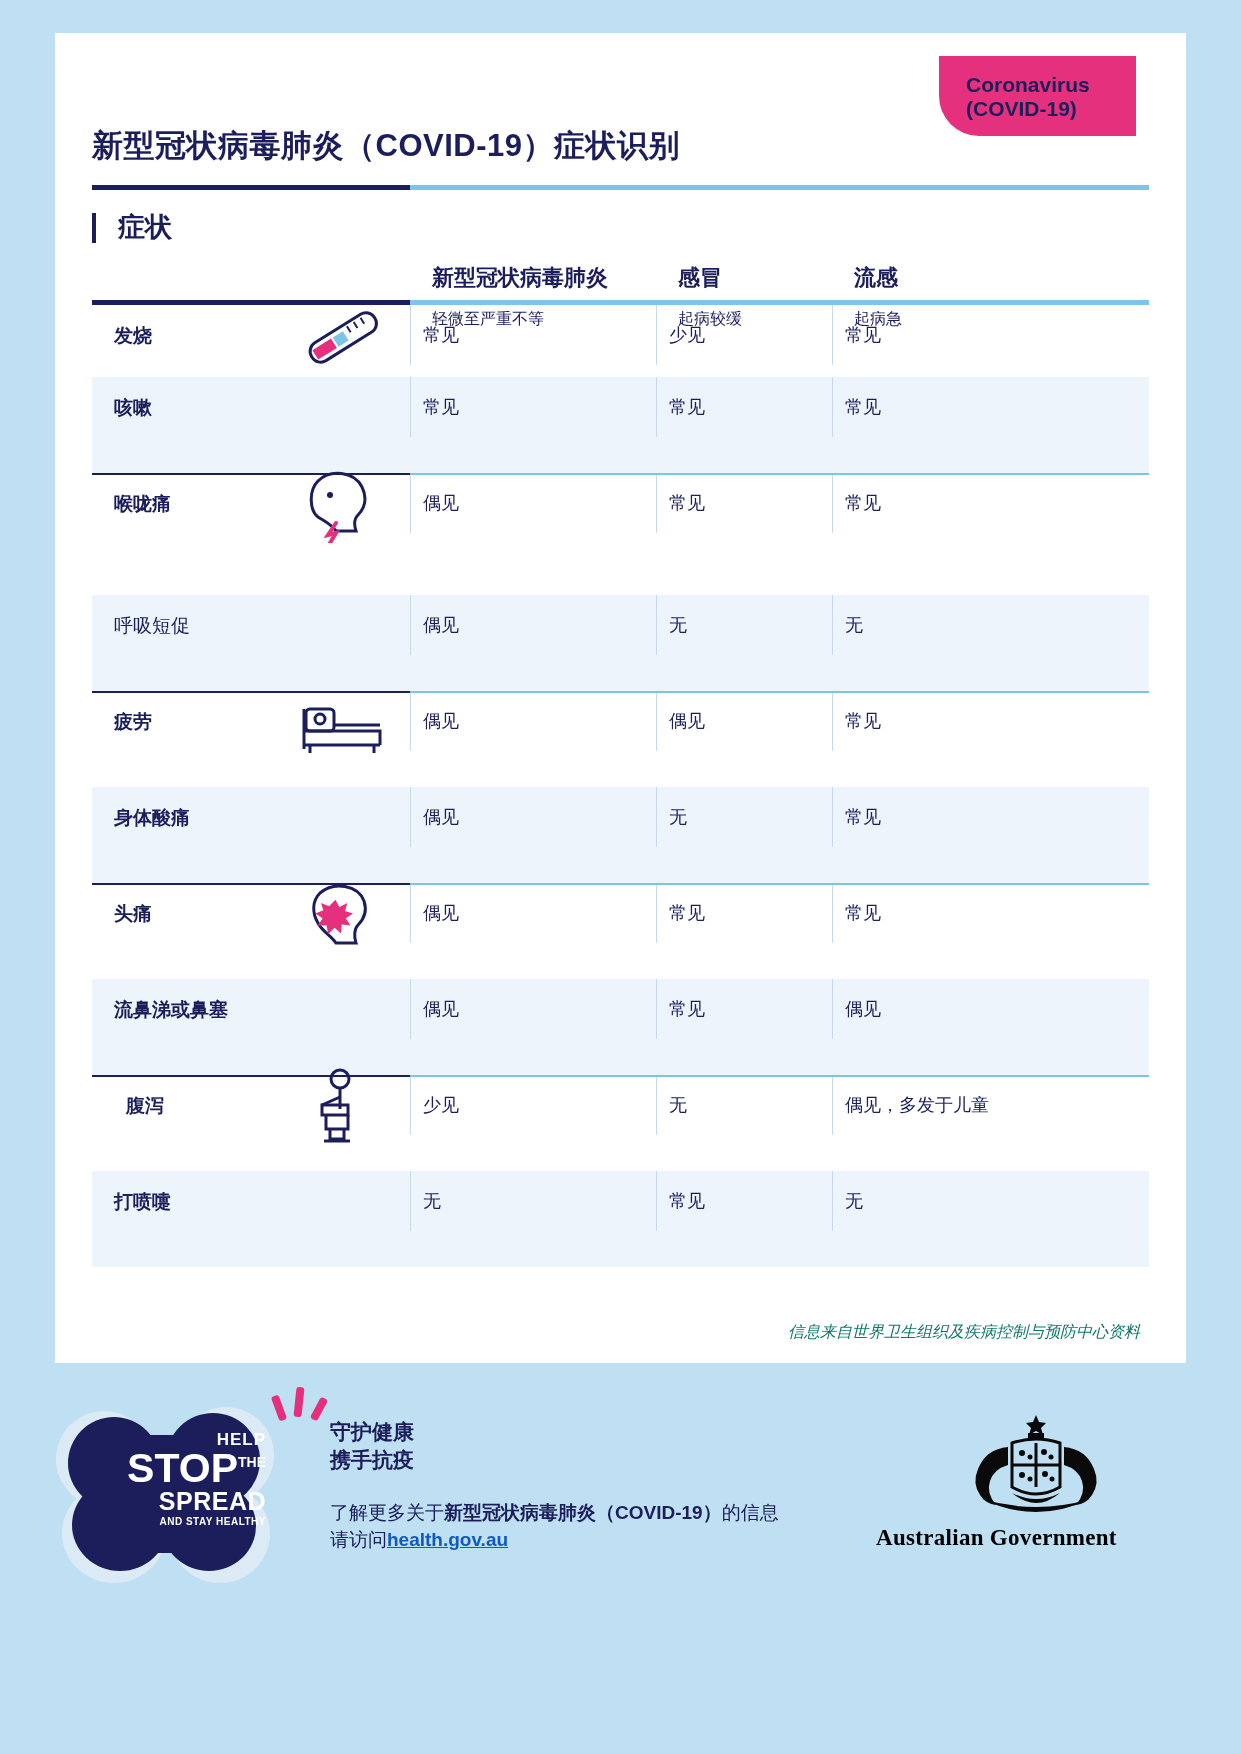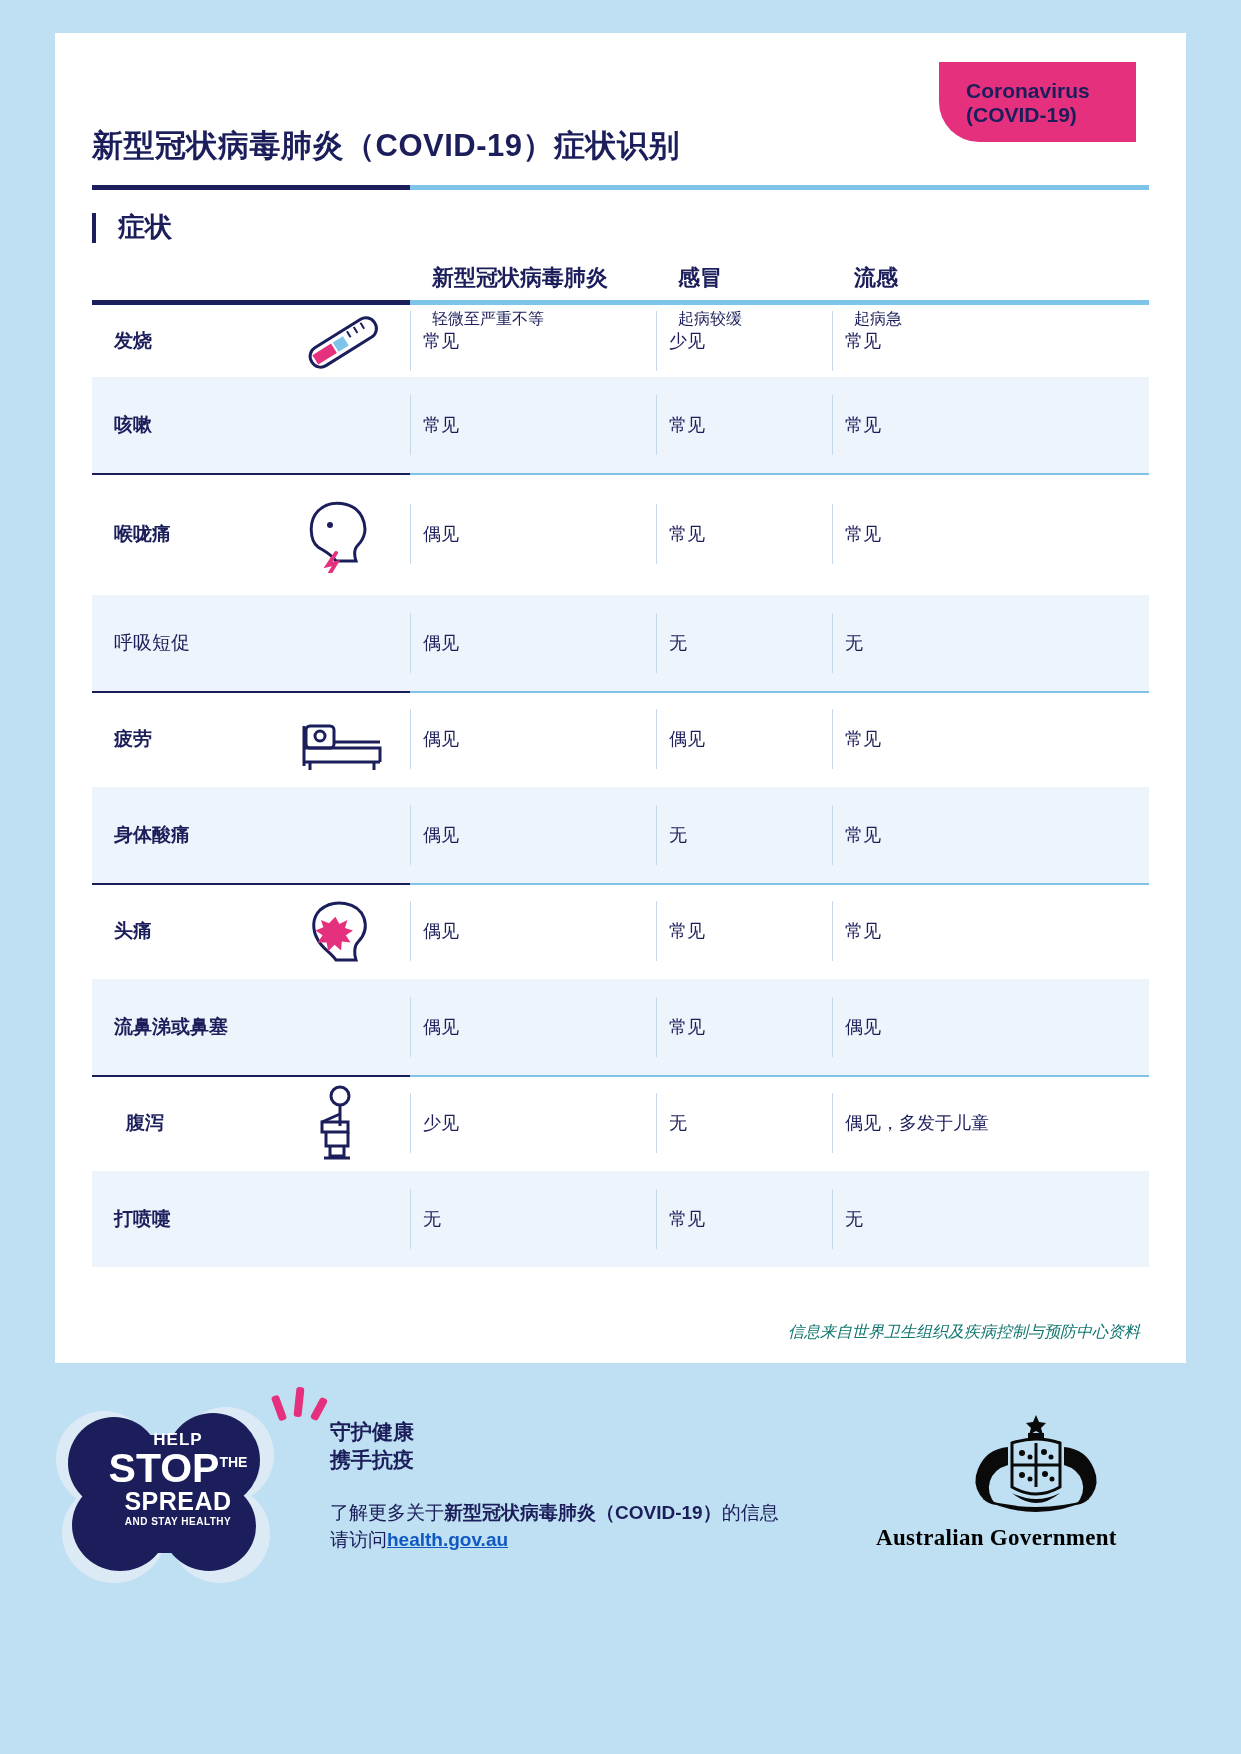--- a/index.html
+++ b/index.html
@@ -33,21 +33,21 @@
     left: 37px;
     top: 92px;
     font-size: 31px;
     font-weight: bold;
     color: #1b1e5a;
     letter-spacing: 0.5px;
   }
   .badge {
     position: absolute;
     right: 50px;
-    top: 29px;
+    top: 23px;
     width: 197px;
     height: 80px;
     background: #e5307e;
     border-bottom-left-radius: 40px;
     color: #1b1e5a;
     font-size: 21px;
     font-weight: bold;
     line-height: 1.15;
     padding: 17px 0 4px 27px;
     box-sizing: border-box;
@@ -114,21 +114,21 @@
     color: #1b1e5a;
     white-space: nowrap;
   }
   .ch1 { left: 340px; }
   .ch2 { left: 586px; }
   .ch3 { left: 762px; }
 
   .row {
     position: relative;
     display: flex;
-    align-items: center;
+    align-items: flex-start;
   }
   .row.alt { background: #eef4fb; }
   .row.sep::before {
     content: "";
     position: absolute;
     left: 0; top: 0; width: 318px; height: 2px; background: #1b1e5a;
   }
   .row.sep::after {
     content: "";
     position: absolute;
@@ -197,25 +197,25 @@
     background: #1b1e5a;
     border-radius: 50%;
   }
   .blob .halo {
     position: absolute;
     background: #dceaf6;
     border-radius: 50%;
   }
   .stop-text {
     position: absolute;
-    left: 14px; top: 0;
+    left: 4px; top: 0;
     width: 196px;
     height: 175px;
     color: #ffffff;
-    text-align: center;
+    text-align: right;
     padding-top: 26px;
     box-sizing: border-box;
     line-height: 1;
   }
   .stop-text .l1 { font-size: 17px; font-weight: bold; letter-spacing: 1px; }
   .stop-text .l2 { font-size: 41px; font-weight: bold; letter-spacing: 0px; }
   .stop-text .l2 .the { font-size: 14px; vertical-align: super; }
   .stop-text .l3 { font-size: 25px; font-weight: bold; letter-spacing: 0.5px; }
   .stop-text .l4 { font-size: 10px; font-weight: bold; letter-spacing: 0.5px; margin-top: 3px; }
   .sparks {

